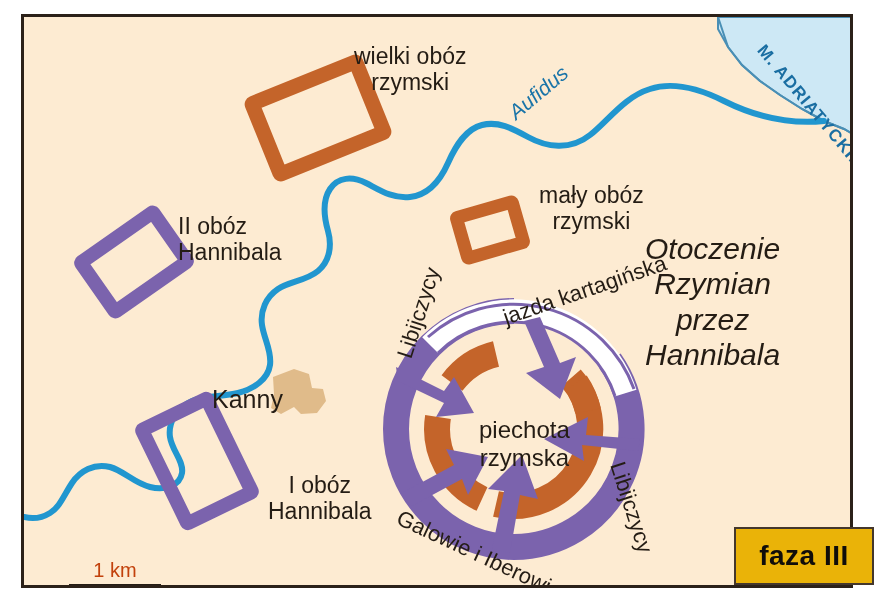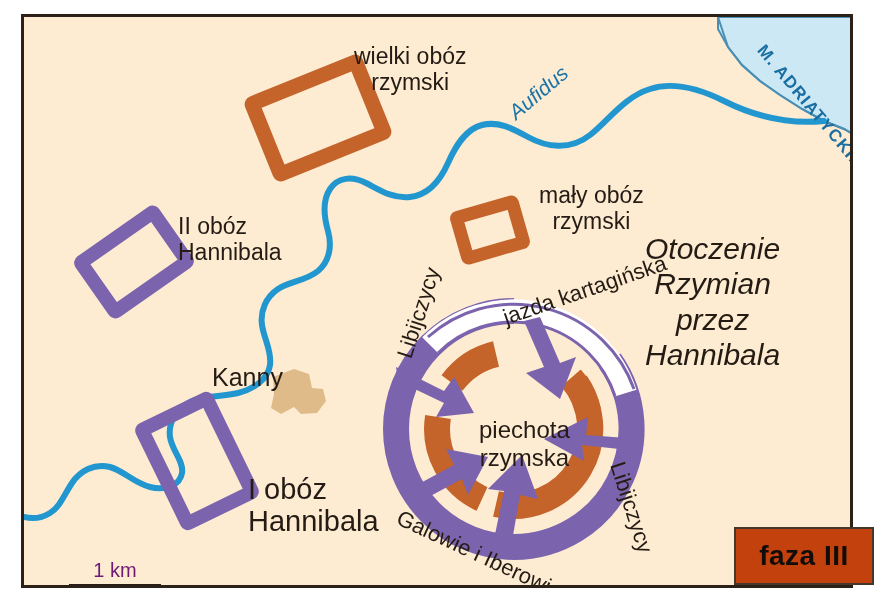--- a/index.html
+++ b/index.html
@@ -53,25 +53,26 @@
     font-size: 23px;
     text-align: center;
     margin-left: 28px;
   }
   #label-ii-oboz {
     left: 154px; top: 197px;
     font-size: 23px;
     text-align: left;
   }
   #label-i-oboz {
-    left: 224px; top: 456px;
-    font-size: 29px;
+    left: 244px; top: 456px;
+    font-size: 23px;
+    text-align: center;
   }
   #label-kanny {
-    left: 188px; top: 346px;
+    left: 188px; top: 368px;
     font-size: 25px;
   }
   #label-otoczenie {
     left: 621px; top: 214px;
     font-size: 30px;
     font-style: italic;
     text-align: center;
     line-height: 1.18;
   }
   #label-piechota {
@@ -122,37 +123,37 @@
     transform-origin: left top;
   }
   #scalebar {
     position: absolute;
     left: 45px;
     top: 542px;
     width: 92px;
   }
   #scalebar-label {
     font-size: 20px;
-    color: #701a75;
+    color: #c2410c;
     text-align: center;
     font-family: "Liberation Sans", sans-serif;
   }
   #scalebar-line {
     margin-top: 2px;
     height: 5px;
     background: #241c14;
     width: 92px;
   }
   #faza-box {
     position: absolute;
     left: 734px;
     top: 527px;
     width: 136px;
     height: 54px;
-    background: #c2410c;
+    background: #eab308;
     border: 2px solid #44372c;
     display: flex;
     align-items: center;
     justify-content: center;
   }
   #faza-text {
     font-size: 28px;
     font-weight: bold;
     color: #100d0a;
     font-family: "Liberation Sans", sans-serif;

